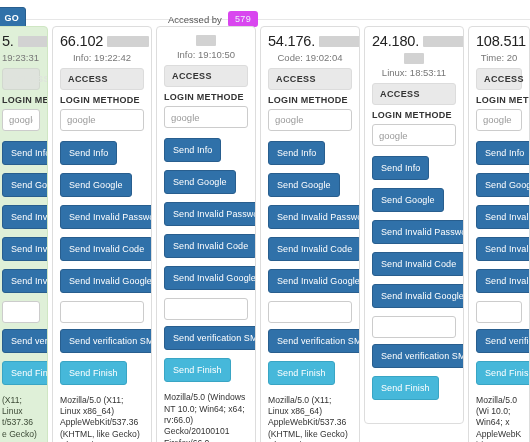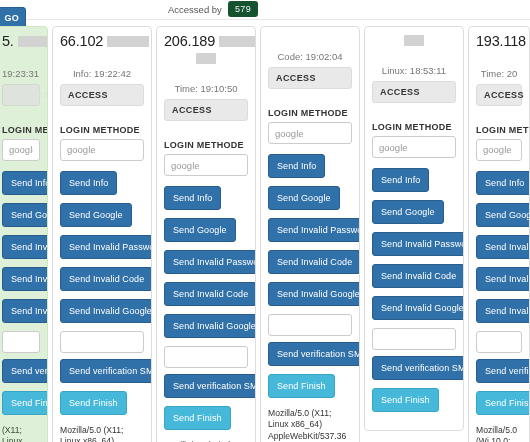--- a/index.html
+++ b/index.html
@@ -28,29 +28,29 @@
     color: #ffffff;
     font-size: 9px;
     font-weight: bold;
     letter-spacing: .3px;
     display: flex; align-items: center; justify-content: flex-end;
     padding-right: 6px;
     cursor: pointer;
   }
   .accessed-wrap {
     position: absolute;
-    left: 168px; top: 1px;
+    left: 168px; top: 11px;
     display: flex; align-items: center; gap: 6px;
   }
   .accessed-label {
     font-size: 9.5px;
     color: #555555;
   }
   .accessed-count {
-    background: #14532d;
+    background: #d946ef;
     color: #eaf2fa;
     border-radius: 3px;
     font-size: 9px;
     padding: 3px 7px 3px 7px;
     min-width: 26px;
     text-align: center;
     letter-spacing: .4px;
   }
 
   
@@ -103,35 +103,35 @@
   .redact.w1 { width: 42px; }
   .redact.w2 { width: 52px; }
   .redact.w3 { width: 20px; }
   .redact.w4 { width: 14px; }
   .ip-line2 { text-align: center; line-height: .9; margin-bottom: 2px; }
 
   .time {
     font-size: 9.5px;
     color: #777777;
     text-align: center;
-    margin: 18px 0 5px 0;
+    margin: 2px 0 5px 0;
     white-space: nowrap;
   }
   .card.first .time { text-align: left; }
 
   .panel-head {
     background: #e9e9e9;
     border: 1px solid #dcdcdc;
     border-radius: 3px;
     font-size: 9px;
     font-weight: bold;
     color: #333333;
     letter-spacing: .4px;
     padding: 5px 7px;
-    margin-bottom: 19px;
+    margin-bottom: 5px;
     white-space: nowrap;
   }
   .card.first .panel-head { background: #dfe3dd; border-color: #d2d8cf; color: #dfe3dd; }
 
   .field-label {
     font-size: 9px;
     font-weight: bold;
     color: #333333;
     letter-spacing: .3px;
     margin-bottom: 4px;
@@ -215,69 +215,70 @@
       <div><span class="btn primary">Send Google</span></div>
       <div><span class="btn primary">Send Invalid Password</span></div>
       <div><span class="btn primary">Send Invalid Code</span></div>
       <div><span class="btn primary">Send Invalid Google</span></div>
       <input class="text-input empty" type="text" value="" style="">
       <div><span class="btn primary">Send verification SMS</span></div>
       <div><span class="btn info">Send Finish</span></div>
       <div class="ua">Mozilla/5.0 (X11; Linux x86_64) AppleWebKit/537.36 (KHTML, like Gecko) Chrome/56.0.2924.87 Safari/537.36 Google-PageRenderer Google (+https://developers.google.com/+/web/snippet/</div>
     </div>
     <div class="card">
-      <div class="ip"><span>206.189</span> <span class="redact w2"></span></div>
       <div class="ip-line2"><span class="redact w3"></span></div>
-      <div class="time">Time: 19:10:50</div>
+      <div class="time">Info: 19:10:50</div>
       <div class="panel-head">ACCESS</div>
       <div class="field-label">LOGIN METHODE</div>
       <input class="text-input" type="text" value="google" style="">
       <div><span class="btn primary">Send Info</span></div>
       <div><span class="btn primary">Send Google</span></div>
       <div><span class="btn primary">Send Invalid Password</span></div>
       <div><span class="btn primary">Send Invalid Code</span></div>
       <div><span class="btn primary">Send Invalid Google</span></div>
       <input class="text-input empty" type="text" value="" style="">
       <div><span class="btn primary">Send verification SMS</span></div>
       <div><span class="btn info">Send Finish</span></div>
       <div class="ua">Mozilla/5.0 (Windows NT 10.0; Win64; x64; rv:66.0) Gecko/20100101 Firefox/66.0</div>
     </div>
     <div class="card">
+      <div class="ip"><span>54.176.</span> <span class="redact w2"></span></div>
       <div class="time">Code: 19:02:04</div>
       <div class="panel-head">ACCESS</div>
       <div class="field-label">LOGIN METHODE</div>
       <input class="text-input" type="text" value="google" style="">
       <div><span class="btn primary">Send Info</span></div>
       <div><span class="btn primary">Send Google</span></div>
       <div><span class="btn primary">Send Invalid Password</span></div>
       <div><span class="btn primary">Send Invalid Code</span></div>
       <div><span class="btn primary">Send Invalid Google</span></div>
       <input class="text-input empty" type="text" value="" style="">
       <div><span class="btn primary">Send verification SMS</span></div>
       <div><span class="btn info">Send Finish</span></div>
       <div class="ua">Mozilla/5.0 (X11; Linux x86_64) AppleWebKit/537.36 (KHTML, like Gecko) Chrome/51.0.2704.103 Safari/537.36</div>
     </div>
     <div class="card">
+      <div class="ip"><span>24.180.</span> <span class="redact w2"></span></div>
       <div class="ip-line2"><span class="redact w3"></span></div>
       <div class="time">Linux: 18:53:11</div>
       <div class="panel-head">ACCESS</div>
       <div class="field-label">LOGIN METHODE</div>
       <input class="text-input" type="text" value="google" style="">
       <div><span class="btn primary">Send Info</span></div>
       <div><span class="btn primary">Send Google</span></div>
       <div><span class="btn primary">Send Invalid Password</span></div>
       <div><span class="btn primary">Send Invalid Code</span></div>
       <div><span class="btn primary">Send Invalid Google</span></div>
       <input class="text-input empty" type="text" value="" style="">
       <div><span class="btn primary">Send verification SMS</span></div>
       <div><span class="btn info">Send Finish</span></div>
       <div class="ua"></div>
     </div>
     <div class="card last">
-      <div class="ip"><span>193.118</span> <span class="redact w4"></span></div>
+      <div class="ip"><span>108.511</span> <span class="redact w4"></span></div>
       <div class="time">Time: 20</div>
       <div class="panel-head">ACCESS</div>
       <div class="field-label">LOGIN METHODE</div>
       <input class="text-input" type="text" value="google" style="">
       <div><span class="btn primary">Send Info</span></div>
       <div><span class="btn primary">Send Google</span></div>
       <div><span class="btn primary">Send Invalid Password</span></div>
       <div><span class="btn primary">Send Invalid Code</span></div>
       <div><span class="btn primary">Send Invalid Google</span></div>
       <input class="text-input empty" type="text" value="" style="">

